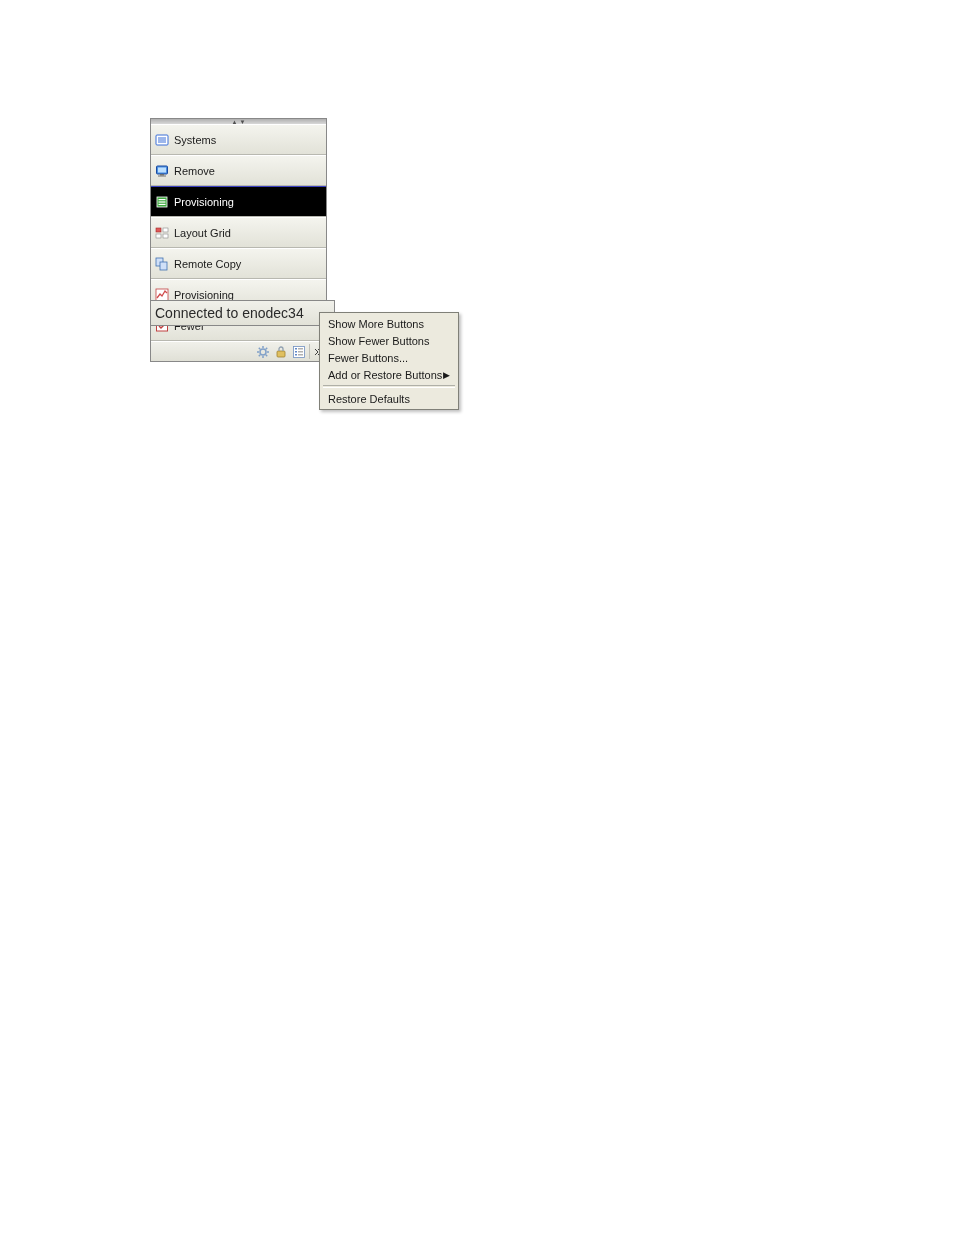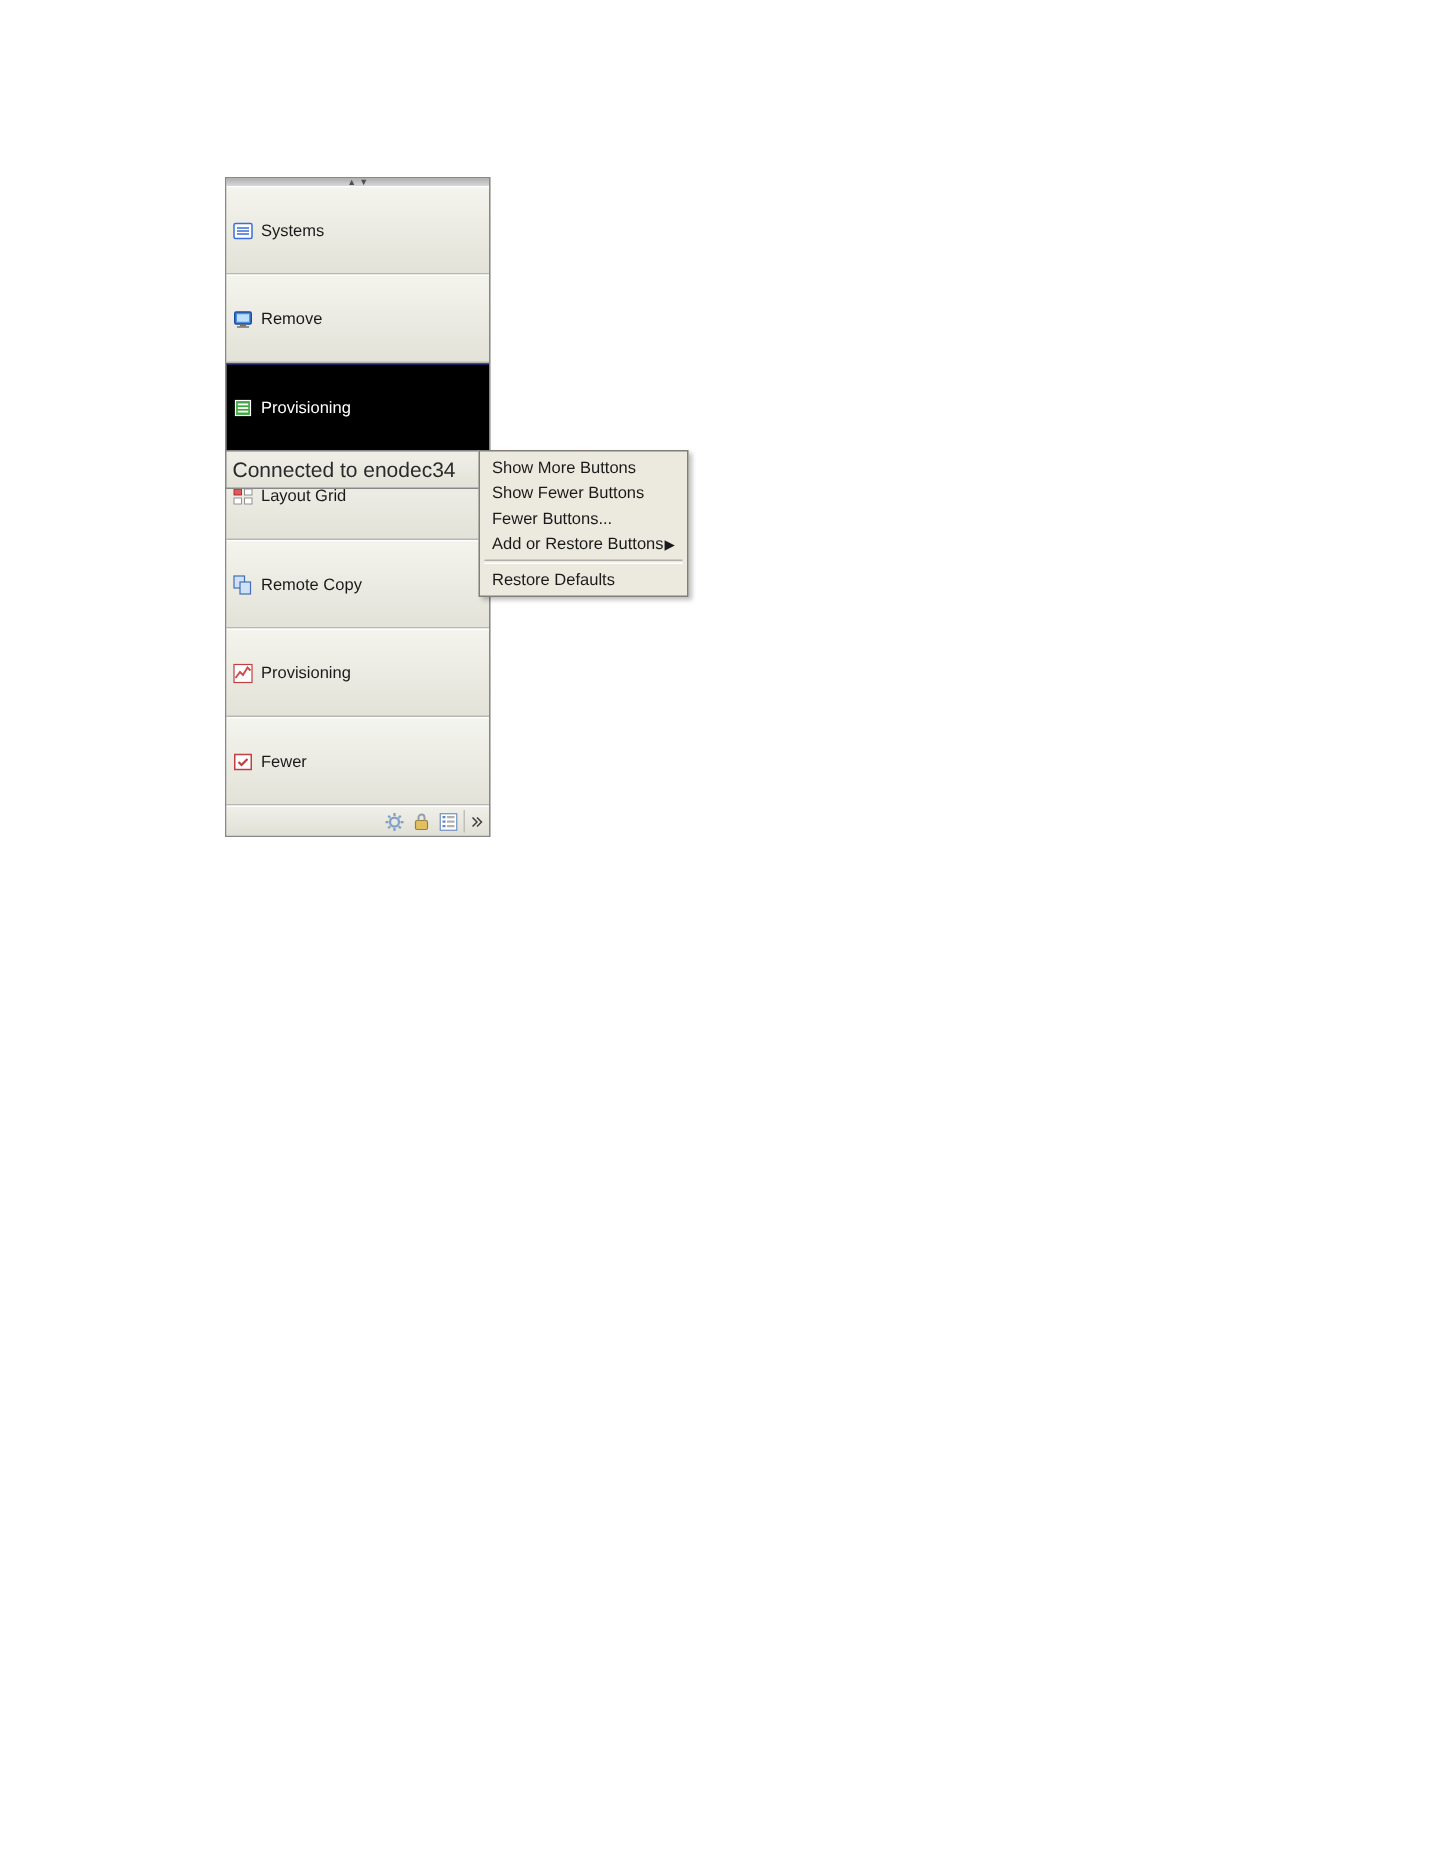--- a/index.html
+++ b/index.html
@@ -30,21 +30,21 @@
     }
     .grip-caret {
       font-size: 6px;
       line-height: 1;
       color: #505050;
     }
     .nav-item {
       display: flex;
       align-items: center;
       height: 21px;
-      padding: 18px 4px;
+      padding: 4px 4px;
       border-top: 1px solid #ffffff;
       border-bottom: 1px solid #b8b8b0;
       background: linear-gradient(#f4f4ee, #e2e2d8);
       cursor: pointer;
       gap: 5px;
       color: #1a1a1a;
     }
     .nav-item.selected {
       background: #000000;
       color: #ffffff;
@@ -104,21 +104,21 @@
       background: linear-gradient(#f0f0ea, #e2e2d8);
       display: flex;
       align-items: center;
       padding: 0 4px;
       font-size: 14px;
       color: #2a2a2a;
     }
     .context-menu {
       position: absolute;
       left: 319px;
-      top: 300px;
+      top: 312px;
       width: 134px;
       border: 1px solid #808078;
       background: #eceade;
       box-shadow: 2px 2px 3px rgba(0,0,0,0.25);
       padding: 2px;
     }
     .menu-item {
       display: flex;
       align-items: center;
       justify-content: space-between;

